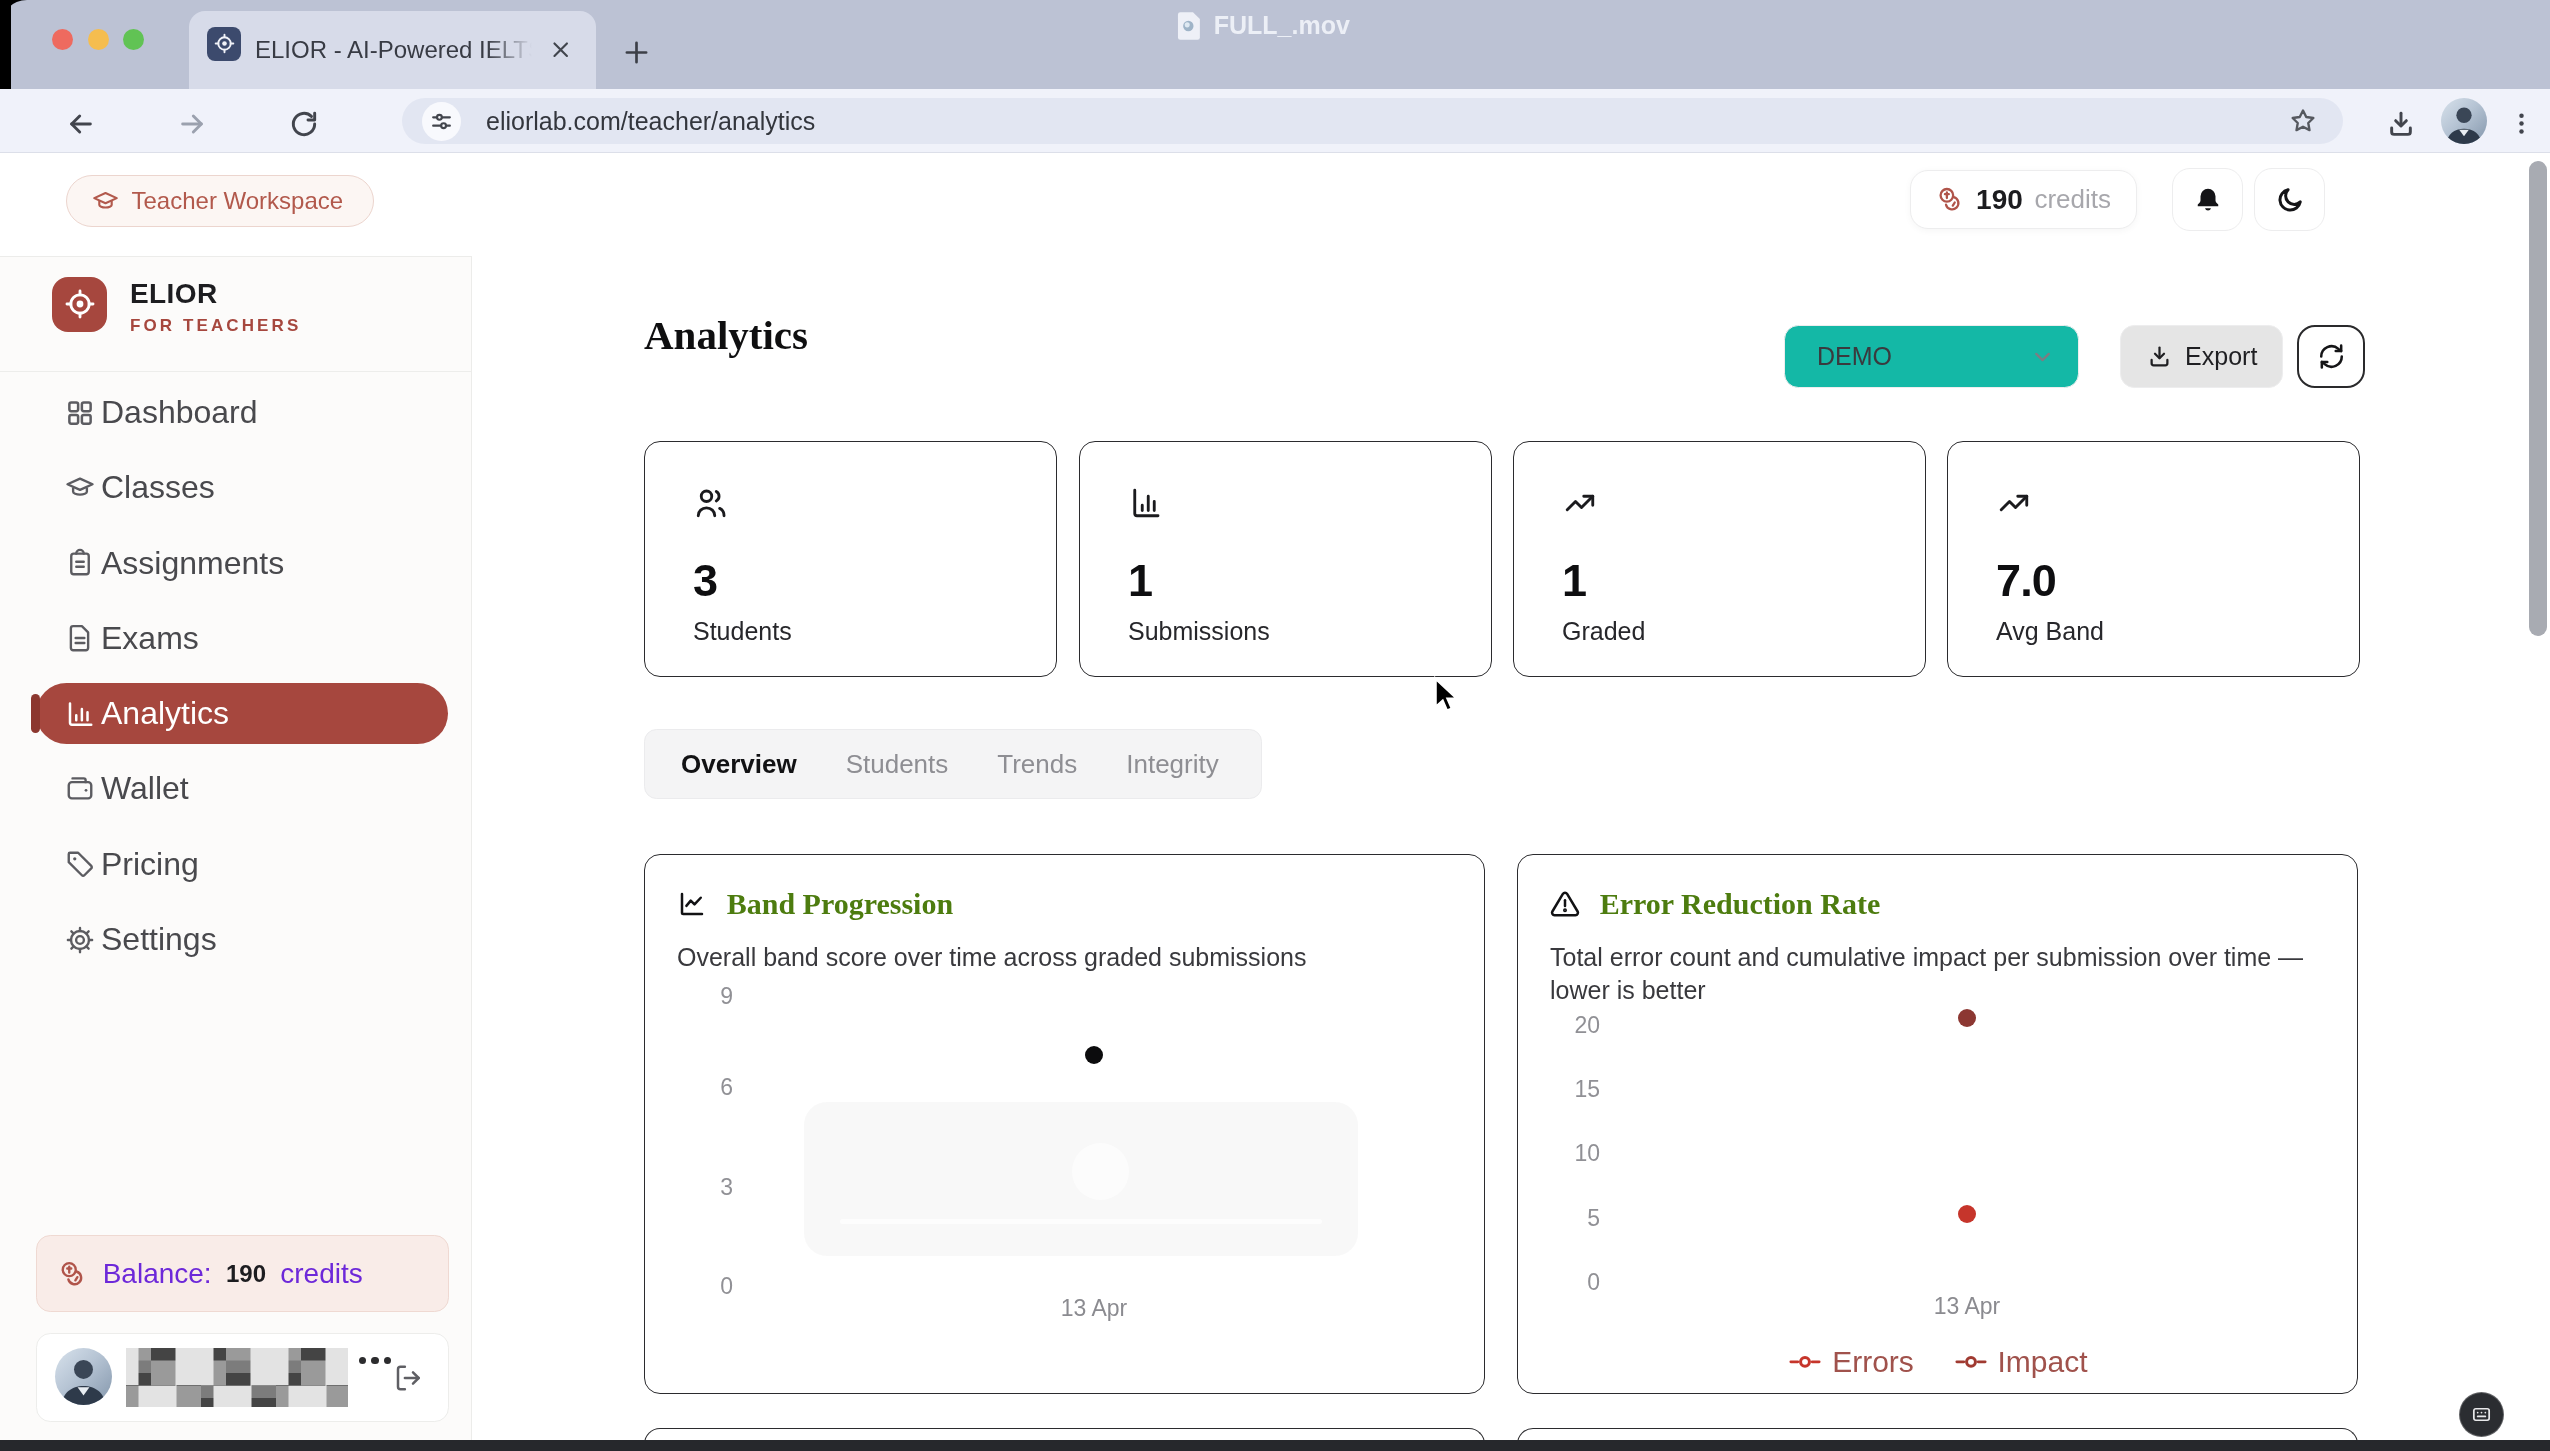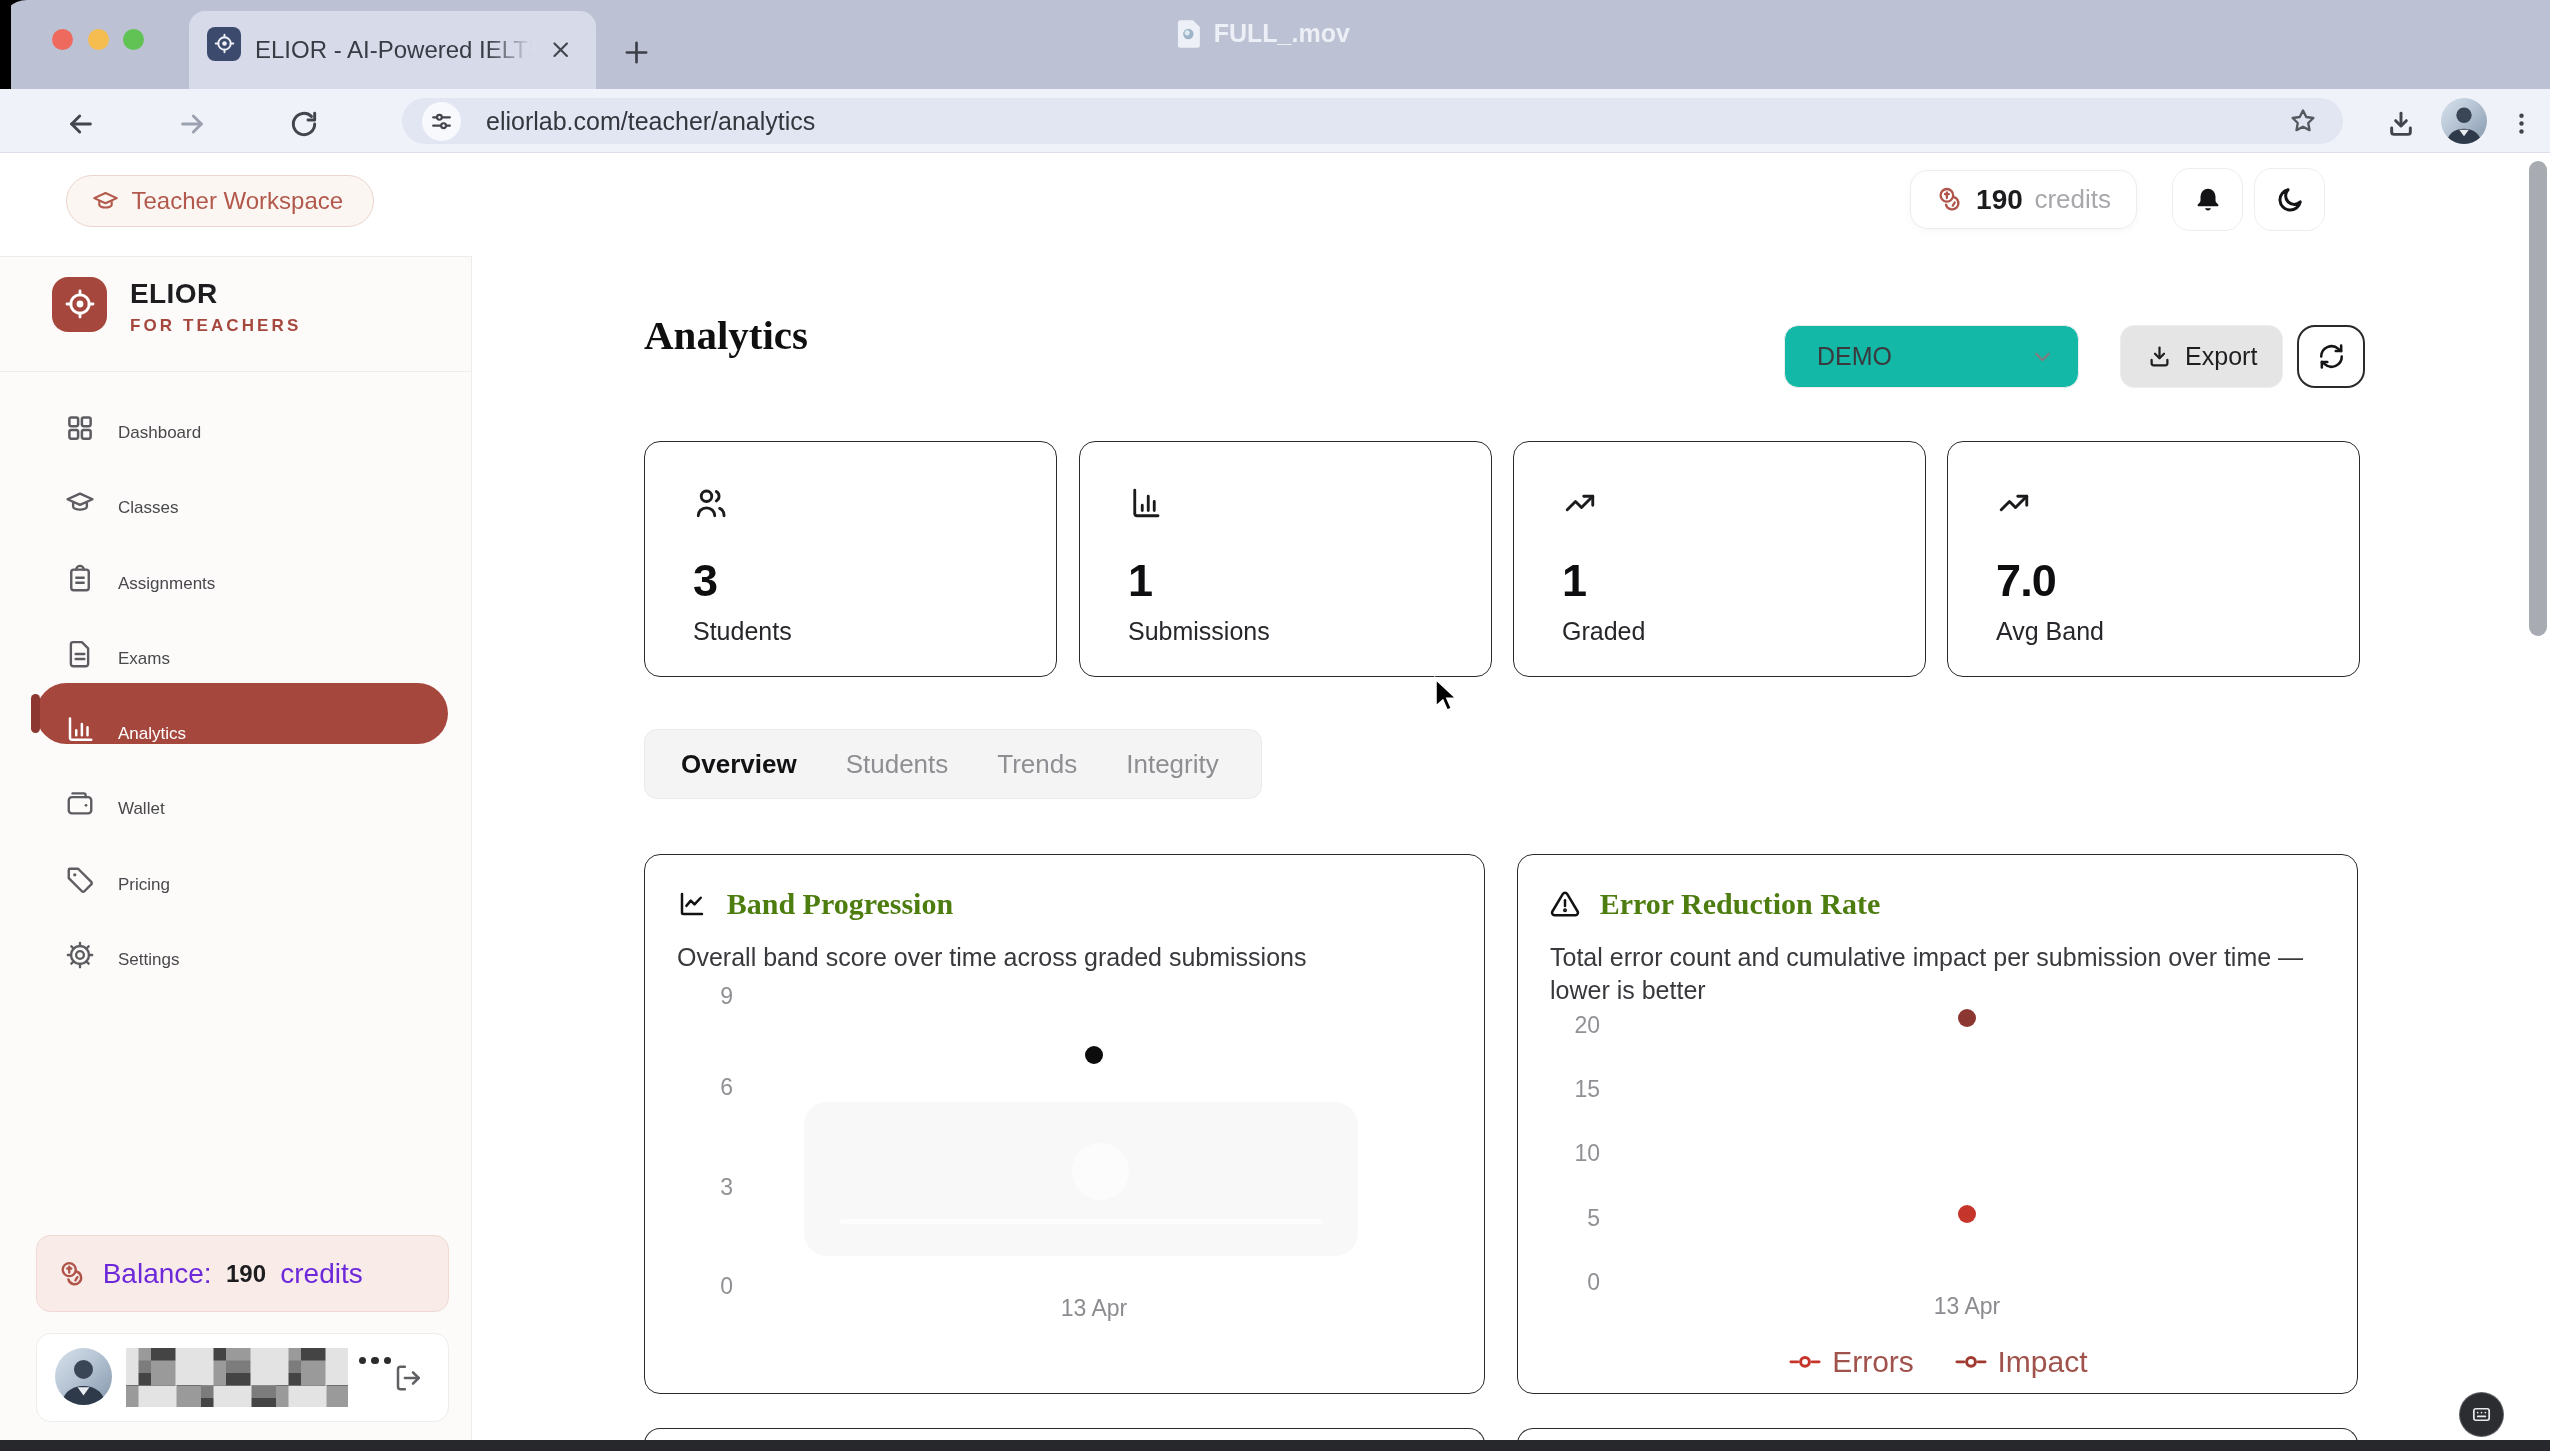--- a/index.html
+++ b/index.html
@@ -13,21 +13,21 @@
   .corner-black { position:absolute; left:0; top:0; width:45px; height:45px; background:#000; }
   .corner-black::after { content:''; position:absolute; inset:0; background:#bcc2d4; border-top-left-radius:27px; }
   .edge-black { position:absolute; left:0; top:0; width:10.7px; height:97px; background:#000; }
   .light { position:absolute; top:29px; width:21.4px; height:21.4px; border-radius:50%; }
   .tab { position:absolute; left:189px; top:10.7px; width:407px; height:79px; background:#d7dbe9; border-radius:16px 16px 0 0; }
   .favicon { position:absolute; left:18px; top:16px; width:34px; height:34px; background:#3c4a6d; border-radius:8px; color:#f0f2f8; display:flex; align-items:center; justify-content:center; }
   .tab-title { position:absolute; left:66px; top:21.4px; width:277px; height:36px; overflow:hidden; white-space:nowrap; font-size:24px; color:#383b44; line-height:36px; }
   .tab-title::after { content:''; position:absolute; right:0; top:0; width:45px; height:36px; background:linear-gradient(90deg, rgba(215,219,233,0), #d7dbe9); }
   .tab-close { position:absolute; left:356px; top:23px; width:32px; height:32px; color:#41454d; display:flex; align-items:center; justify-content:center; border-radius:7.1px; }
   .newtab-btn { position:absolute; left:618px; top:34px; width:36px; height:36px; color:#3c3f47; display:flex; align-items:center; justify-content:center; }
-  .video-title { position:absolute; left:1176px; top:10.7px; display:flex; align-items:center; gap:10.7px; color:rgba(250,251,255,0.78); font-size:25px; font-weight:700;margin-top:8px; }
+  .video-title { position:absolute; left:1176px; top:10.7px; display:flex; align-items:center; gap:10.7px; color:rgba(250,251,255,0.78); font-size:25px; font-weight:700; }
 
   .toolbar { position:absolute; left:0; top:89px; width:2550px; height:64px; background:#f0f2fa; border-bottom:0.9px solid #dcdfe9; }
   .navbtn { position:absolute; top:104px; width:39px; height:39px; display:flex; align-items:center; justify-content:center; color:#42454d; }
   .urlpill { position:absolute; left:402px; top:98px; width:1941px; height:46px; background:#e2e6f2; border-radius:23px; }
   .sitechip { position:absolute; left:19.7px; top:3.6px; width:39px; height:39px; border-radius:50%; background:#f8f9fd; color:#42454d; display:flex; align-items:center; justify-content:center; }
   .urltext { position:absolute; left:84px; top:9px; font-size:25px; color:#33363d; }
   .star { position:absolute; right:25px; top:8px; color:#55585f; }
   .avatar-chip { border-radius:50%; overflow:hidden; background:linear-gradient(135deg,#d8e2ec 0%,#b6c4d4 45%,#8396ab 100%); position:relative; }
 
   
@@ -39,21 +39,21 @@
   .iconbtn { position:absolute; top:14.3px; width:71px; height:63px; border:1.8px solid #ededee; border-radius:18px; background:#fff; display:flex; align-items:center; justify-content:center; color:#141417; }
 
   
   .sidebar { position:absolute; left:0; top:256px; width:472px; height:1185px; background:#fcfbfa; border-top:0.9px solid #ececea; border-right:0.9px solid #ececea; }
   .logo-sq { position:absolute; left:52px; top:19.7px; width:55px; height:55px; background:#a6473e; border-radius:16px; color:#fff; display:flex; align-items:center; justify-content:center; }
   .brand { position:absolute; left:130px; top:21.4px; }
   .brand .b1 { font-size:28px; font-weight:800; color:#1d1d20; letter-spacing:0.4px; }
   .brand .b2 { margin-top:5.4px; font-size:17px; font-weight:700; color:#a6473e; letter-spacing:3.1px; }
   .side-div { position:absolute; left:0; top:114px; width:100%; border-top:0.9px solid #ededeb; }
   .nav { position:absolute; left:0; top:125px; width:100%; }
-  .nav-item { position:relative; height:61px; margin:0 23px 14.3px 36px; display:flex; align-items:flex-end; gap:23px; padding-left:29px; border-radius:893px; color:#49494d; font-size:17px; font-weight:500; }
+  .nav-item { position:relative; height:61px; margin:0 23px 14.3px 36px; display:flex; align-items:center; gap:6px; padding-left:29px; border-radius:893px; color:#49494d; font-size:32px; font-weight:500; }
   .nav-item .nicon { color:#5c5c61; display:flex; }
   .nav-item.active { background:#a6473e; color:#fff; }
   .nav-item.active .nicon { color:#fff; }
   .nav-notch { position:absolute; left:-5.4px; top:10.7px; width:9px; height:39px; background:#8c372f; border-radius:5.4px; }
   .balance { position:absolute; left:36px; top:978px; width:413px; height:77px; background:#f9ece8; border:1.8px solid #efd9d2; border-radius:14.3px; display:flex; align-items:center; gap:14.3px; padding:0 21.4px; }
   .balance .t1 { font-size:28px; color:#6d28d9; }
   .balance .t2 { font-size:24px; font-weight:700; color:#1d1d20; }
   .usercard { position:absolute; left:36px; top:1076px; width:413px; height:89px; background:#fff; border:1.8px solid #ededeb; border-radius:14.3px; }
   .mosaic { position:absolute; left:89px; top:14.3px; width:222px; height:59px;
     background:

